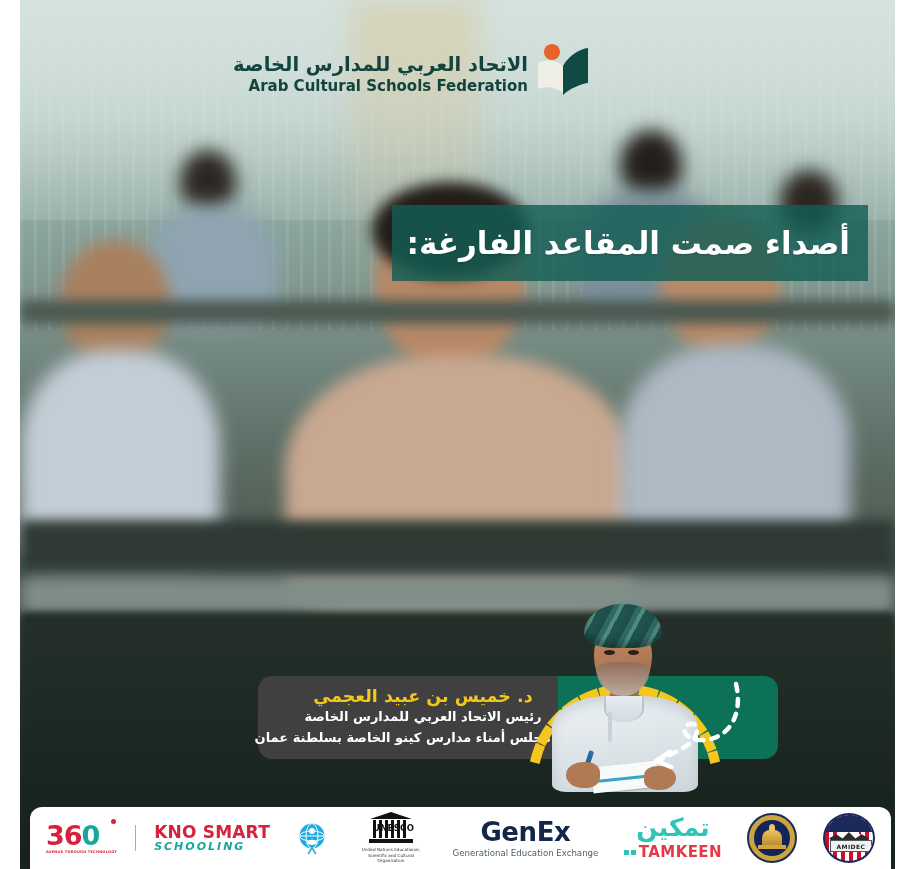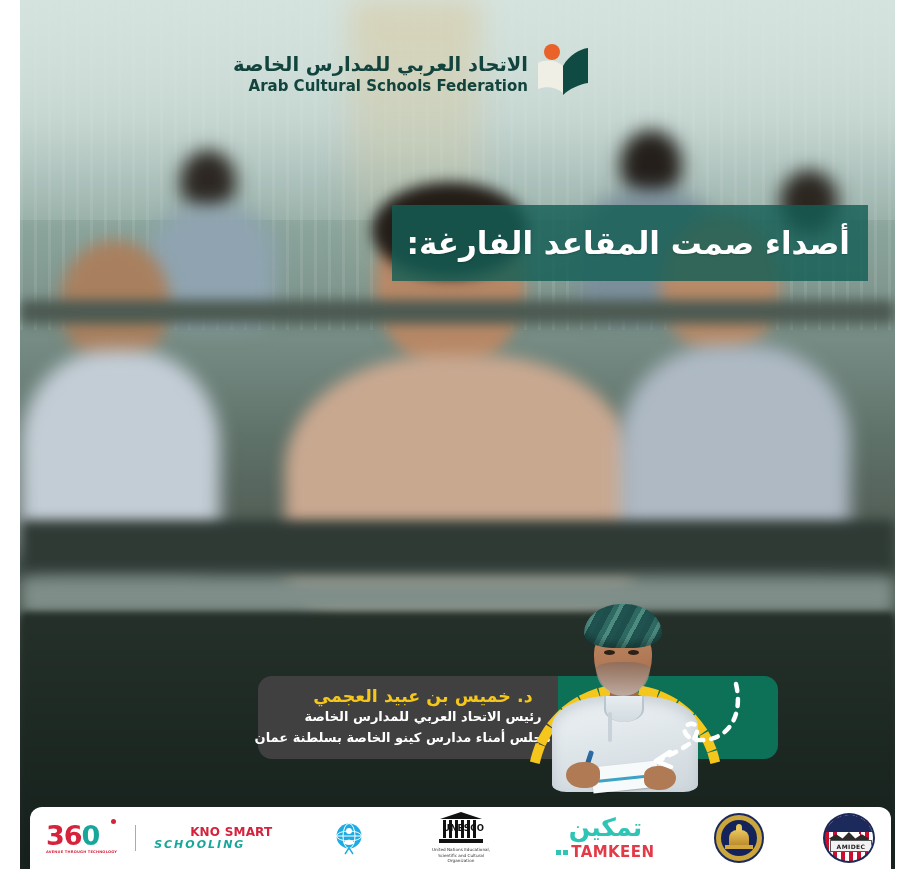--- a/index.html
+++ b/index.html
@@ -263,21 +263,21 @@
     position: absolute; right: 1px; top: -3px;
     width: 5px; height: 5px; border-radius: 50%; background: #d6223c;
   }
   .l360-tag {
     font-size: 3.6px; font-weight: 700; color: #d6223c; letter-spacing: .2px;
     margin-top: 1px; white-space: nowrap;
   }
   .l360-rule { width: 1px; height: 26px; background: #9fb0b4; }
   .l360-words { line-height: 1.02; }
   .kno {
-    font-size: 12px; font-weight: 800; color: #d6223c; letter-spacing: .2px; margin-left: 36px;
+    font-size: 17px; font-weight: 800; color: #d6223c; letter-spacing: .2px;
   }
   .schooling {
     font-size: 11px; font-weight: 600; color: #17a79a; letter-spacing: 2.0px; font-style: italic;
   }
 
   
   .unicef { display: flex; align-items: center; gap: 4px; }
   .unicef-word {
     font-size: 31px; font-weight: 700; color: #1cabe2; line-height: 1;
     letter-spacing: -.5px;
@@ -508,20 +508,26 @@
         <div class="unesco-temple">
           <div class="unesco-cap"></div>
           <div class="unesco-cols"></div>
           <div class="unesco-letters">UNESCO</div>
           <div class="unesco-base"></div>
         </div>
         <div class="unesco-sub">United Nations Educational, Scientific and Cultural Organization</div>
       </div>
     </div>
 
+    <div class="logo-slot">
+      <div class="genex">
+        <div class="genex-word">GenEx</div>
+        <div class="genex-sub">Generational Education Exchange</div>
+      </div>
+    </div>
 
     <div class="logo-slot">
       <div class="tamkeen">
         <div class="tamkeen-ar">تمكين</div>
         <div class="tamkeen-row">
           <span class="tamkeen-sq">
             <i></i>
               <i></i>
           </span>
           <span class="tamkeen-en">TAMKEEN</span>

